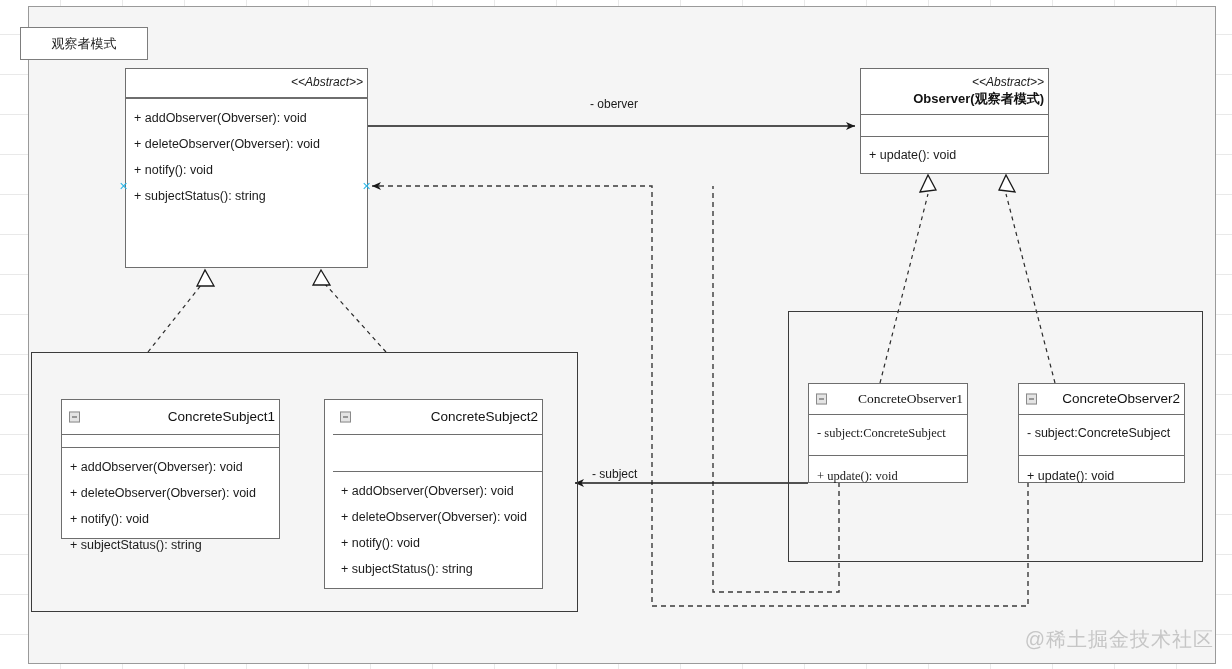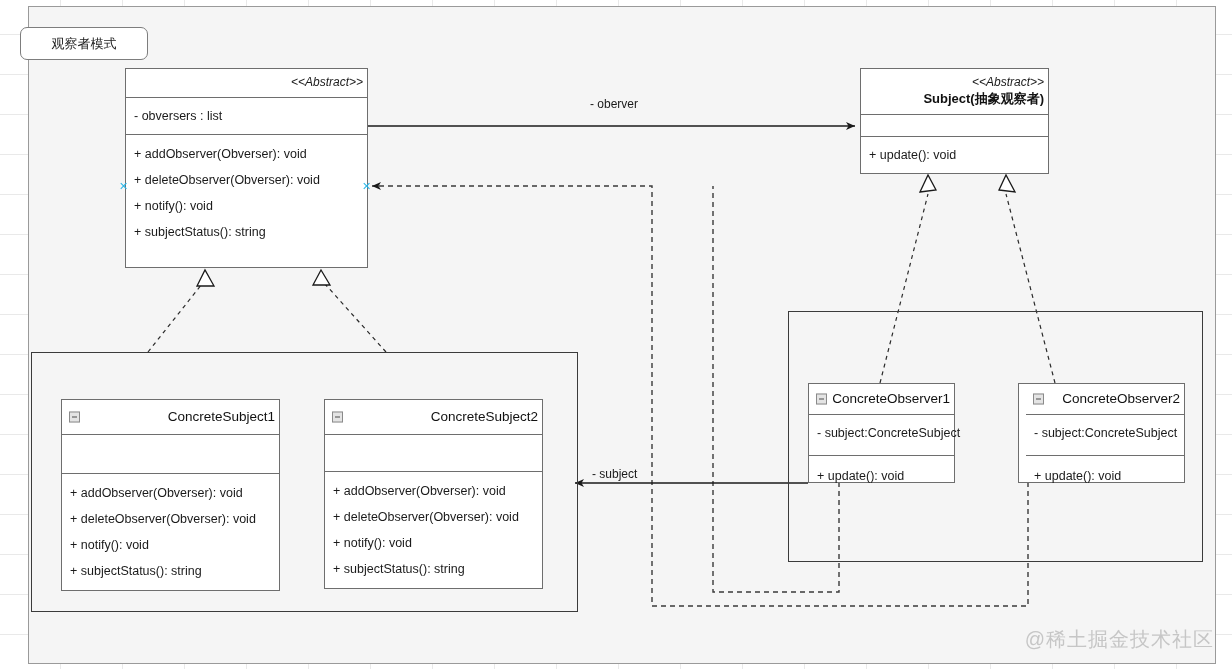--- a/index.html
+++ b/index.html
@@ -200,108 +200,105 @@
 
     
     <line x1="880" y1="383" x2="928" y2="194" stroke="#2a2a2a" stroke-width="1.2" stroke-dasharray="4,4"></line>
     <polygon points="920,192 936,190 928,175" fill="#ffffff" stroke="#1a1a1a" stroke-width="1.3"></polygon>
 
     
     <line x1="1055" y1="383" x2="1006" y2="194" stroke="#2a2a2a" stroke-width="1.2" stroke-dasharray="4,4"></line>
     <polygon points="999,190 1015,192 1006,175" fill="#ffffff" stroke="#1a1a1a" stroke-width="1.3"></polygon>
   </svg>
 
-  <div class="title-box" style="left:20px; top:27px; width:128px; height:33px;border-radius:7px;">
+  <div class="title-box" style="left:20px; top:27px; width:128px; height:33px;">
     <span>观察者模式</span>
   </div>
 
   <div class="group-box" style="left:31px; top:352px; width:547px; height:260px;"></div>
 
   <div class="group-box" style="left:788px; top:311px; width:415px; height:251px;"></div>
 
   <div class="box uml" style="left:125px; top:68px; width:243px; height:200px;">
     <div class="hdr">
       <div class="stereo">&lt;&lt;Abstract&gt;&gt;</div>
     </div>
     <div class="sep"></div>
-    <div class="sect">
-      <div class="row tight">- obversers : list</div>
-    </div>
     <div class="sep"></div>
     <div class="sect">
       <div class="row">+ addObserver(Obverser): void</div>
       <div class="row">+ deleteObserver(Obverser): void</div>
       <div class="row">+ notify(): void</div>
       <div class="row">+ subjectStatus(): string</div>
     </div>
   </div>
   <div class="handle" style="left:119px; top:182px;">✕</div>
   <div class="handle" style="left:362px; top:182px;">✕</div>
 
   <div class="box uml" style="left:860px; top:68px; width:189px; height:106px;">
     <div class="hdr">
       <div class="stereo">&lt;&lt;Abstract&gt;&gt;</div>
-      <div class="cname">Subject(抽象观察者)</div>
+      <div class="cname">Observer(观察者模式)</div>
     </div>
     <div class="sep"></div>
     <div class="sect empty"></div>
     <div class="sep"></div>
     <div class="sect">
       <div class="row tight">+ update(): void</div>
     </div>
   </div>
 
-  <div class="box uml" style="left:61px; top:399px; width:219px; height:192px;">
+  <div class="box uml" style="left:61px; top:399px; width:219px; height:140px;">
     <div class="hdr" style="padding-top:8px; padding-bottom:9px;">
       <span class="collapse"></span>
       <div class="cname-plain">ConcreteSubject1</div>
     </div>
     <div class="sep"></div>
     <div class="sect empty" style="height:26px;"></div>
     <div class="sep"></div>
     <div class="sect">
       <div class="row">+ addObserver(Obverser): void</div>
       <div class="row">+ deleteObserver(Obverser): void</div>
       <div class="row">+ notify(): void</div>
       <div class="row">+ subjectStatus(): string</div>
     </div>
   </div>
 
-  <div class="box uml" style="left:324px; top:399px; width:219px; height:190px;">
+  <div class="box uml" style="left:324px; top:399px; width:219px; height:190px;padding-left:8px;">
     <div class="hdr" style="padding-top:8px; padding-bottom:9px;">
       <span class="collapse"></span>
       <div class="cname-plain">ConcreteSubject2</div>
     </div>
     <div class="sep"></div>
     <div class="sect empty" style="height:26px;"></div>
     <div class="sep"></div>
     <div class="sect">
       <div class="row">+ addObserver(Obverser): void</div>
       <div class="row">+ deleteObserver(Obverser): void</div>
       <div class="row">+ notify(): void</div>
       <div class="row">+ subjectStatus(): string</div>
     </div>
   </div>
 
-  <div class="box uml" style="left:808px; top:383px; width:147px; height:100px;">
+  <div class="box uml" style="left:808px; top:383px; width:160px; height:100px;font-family:Liberation Serif, serif;">
     <div class="hdr" style="padding-top:6px; padding-bottom:7px;">
       <span class="collapse"></span>
       <div class="cname-plain">ConcreteObserver1</div>
     </div>
     <div class="sep"></div>
     <div class="sect" style="padding-bottom:10px;">
       <div class="row tight">- subject:ConcreteSubject</div>
     </div>
     <div class="sep"></div>
     <div class="sect" style="padding-top:8px;">
       <div class="row tight">+ update(): void</div>
     </div>
   </div>
 
-  <div class="box uml" style="left:1018px; top:383px; width:167px; height:100px;padding-left:7px;">
+  <div class="box uml" style="left:1018px; top:383px; width:167px; height:100px;">
     <div class="hdr" style="padding-top:6px; padding-bottom:7px;">
       <span class="collapse"></span>
       <div class="cname-plain">ConcreteObserver2</div>
     </div>
     <div class="sep"></div>
     <div class="sect" style="padding-bottom:10px;">
       <div class="row tight">- subject:ConcreteSubject</div>
     </div>
     <div class="sep"></div>
     <div class="sect" style="padding-top:8px;">

